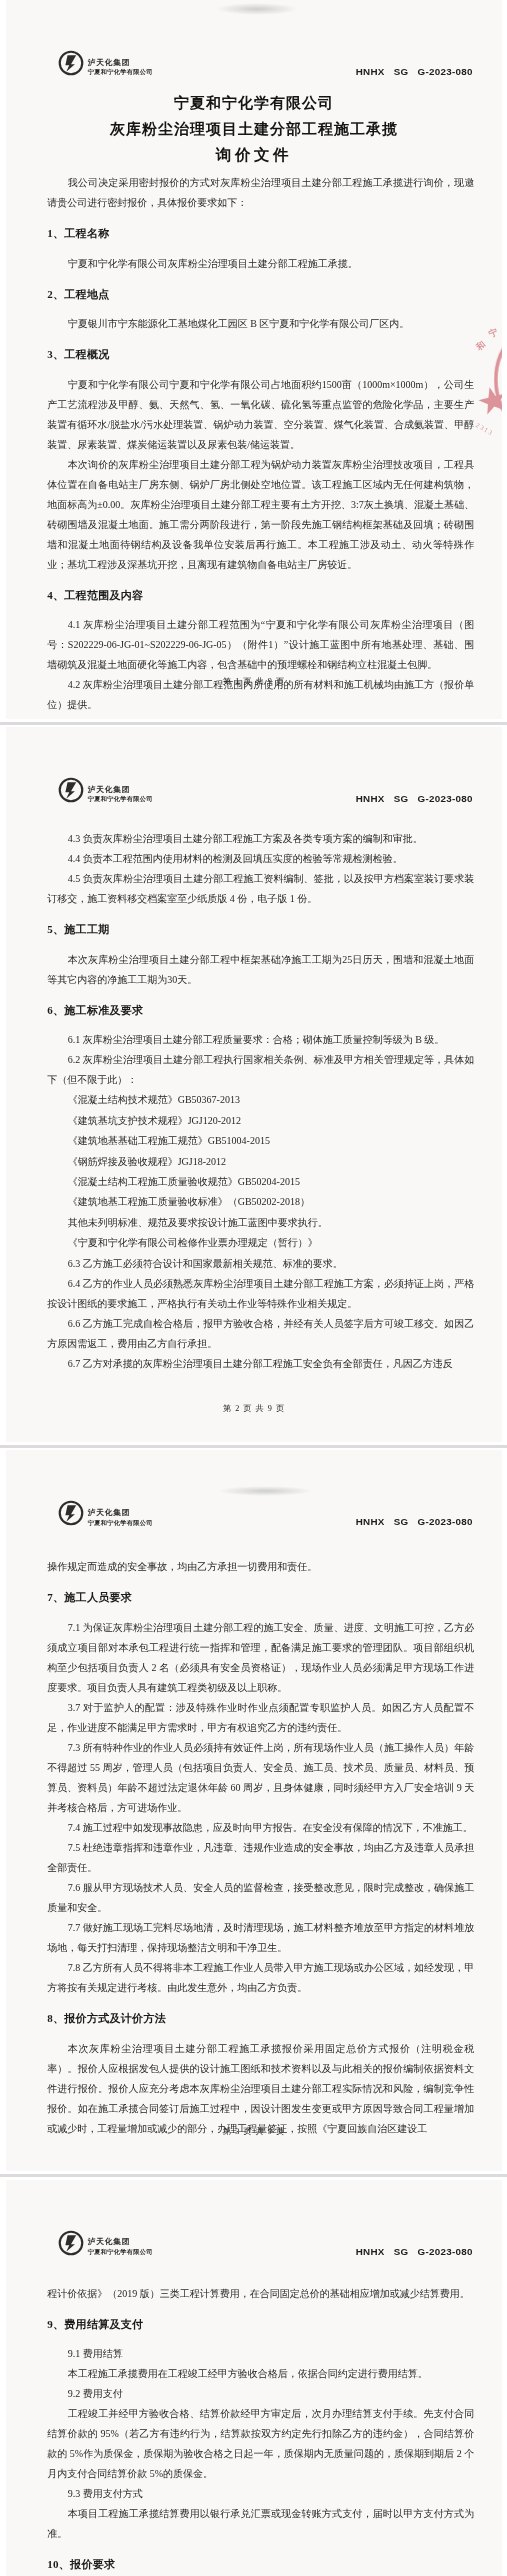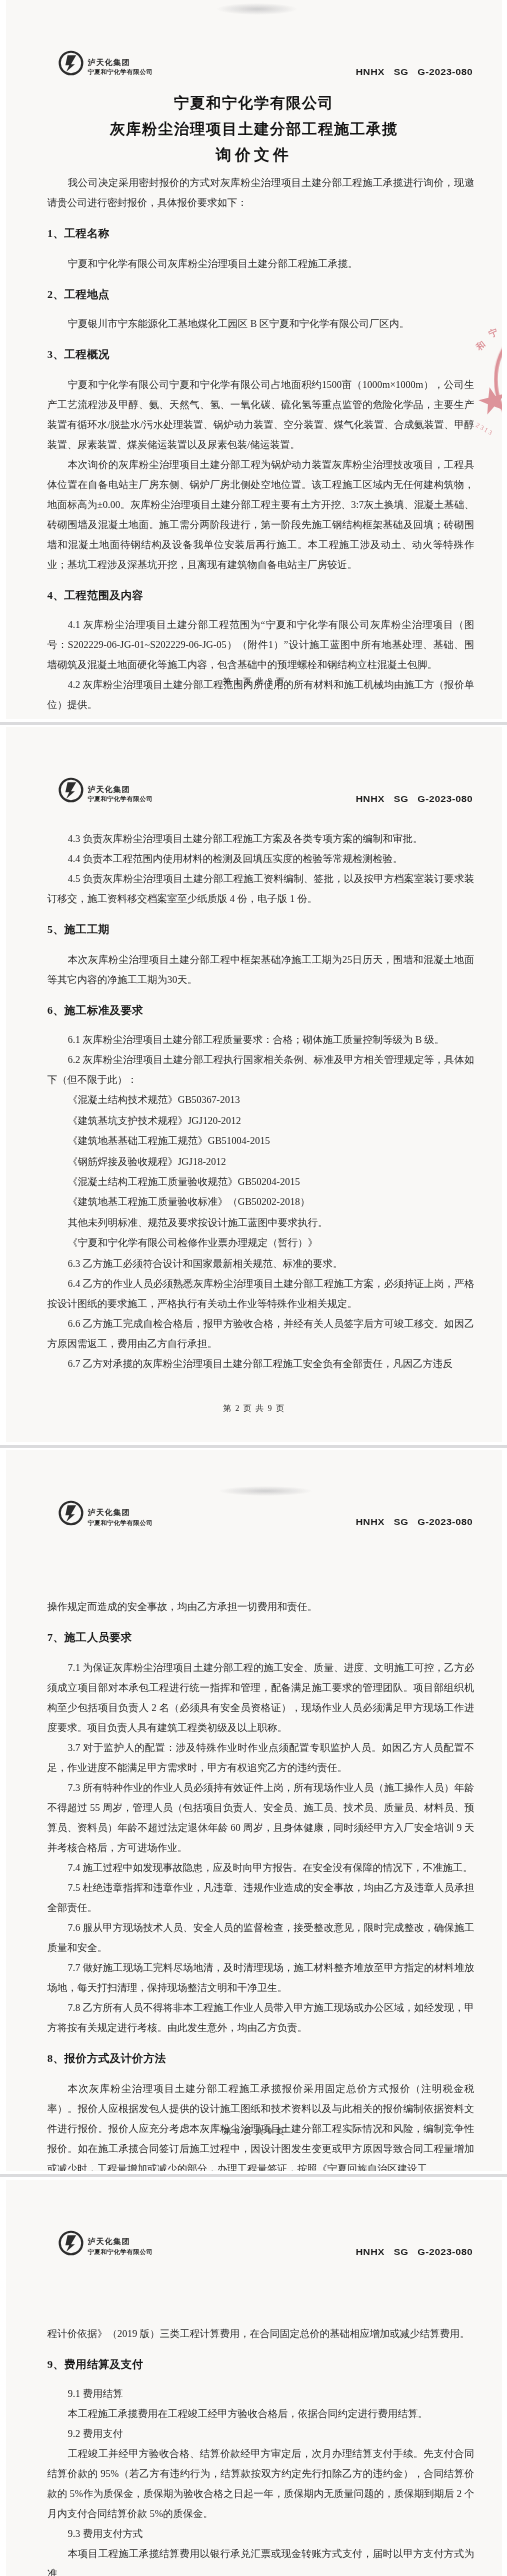--- a/index.html
+++ b/index.html
@@ -34,21 +34,21 @@
     font-weight:bold;font-size:9.8px;letter-spacing:0.3px;color:#1d1d1d;
     white-space:pre;
   }
   
   .cover{position:absolute;left:0;right:0;top:95px;text-align:center;}
   .cover .t{font-size:15px;font-weight:bold;color:#151515;line-height:17.5px;margin-bottom:8.2px;letter-spacing:1px;}
   .cover .t3{font-size:15.5px;letter-spacing:3.6px;margin-bottom:0;}
   
   .content{position:absolute;left:41px;width:427px;}
   .para{font-size:10px;line-height:20px;text-align:justify;text-justify:inter-character;text-indent:2.05em;margin:0;}
-  .cont{text-indent:0;margin-top:40px;}
+  .cont{text-indent:0;}
   .sec{font-size:11px;font-weight:bold;line-height:20.6px;margin:10px 0;color:#1b1b1b;letter-spacing:0.3px;}
   .std{font-size:10px;line-height:20.4px;text-indent:2.05em;}
   .footer{
     position:absolute;left:0;right:0;top:676px;
     text-align:center;font-size:8.2px;letter-spacing:1px;color:#222;
   }
   
   .stamp{position:absolute;right:0;top:324px;width:30px;height:111px;overflow:hidden;pointer-events:none;}
   .stamp svg{position:absolute;left:0;top:0;}
   

